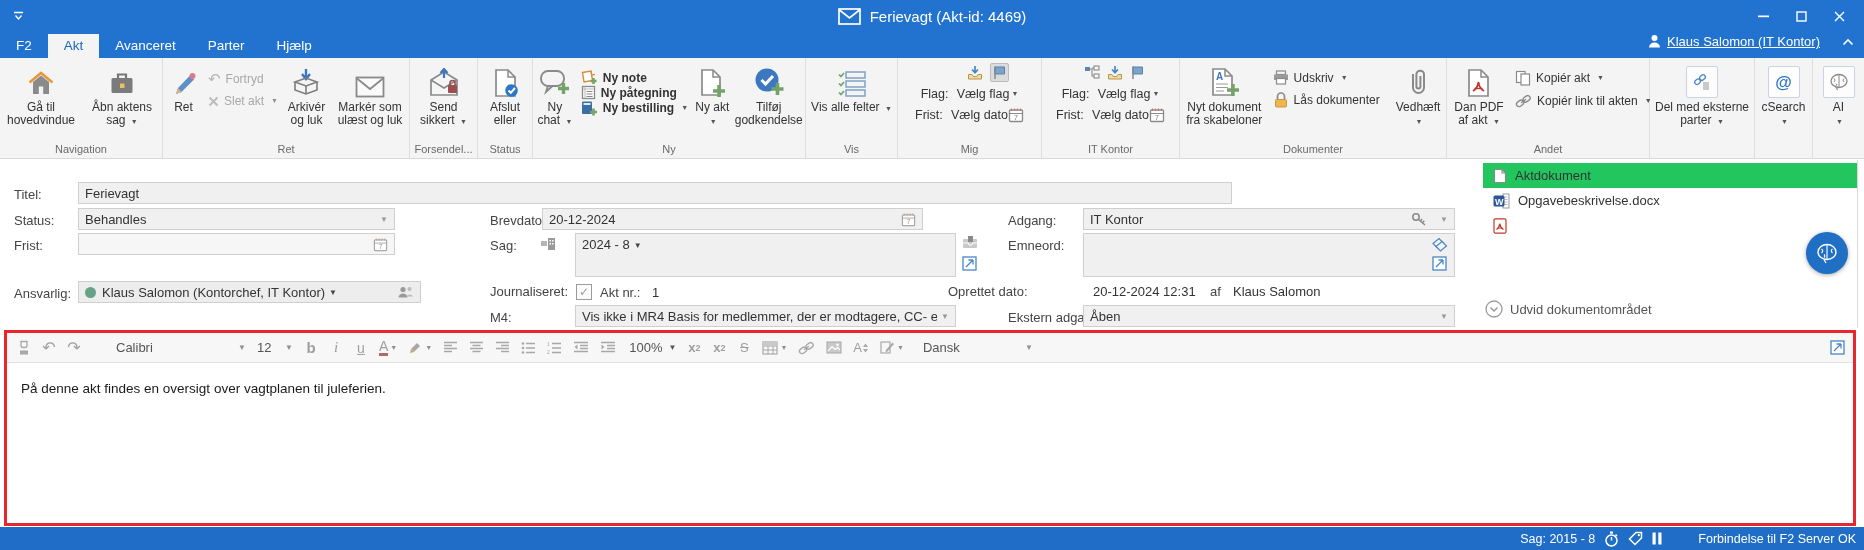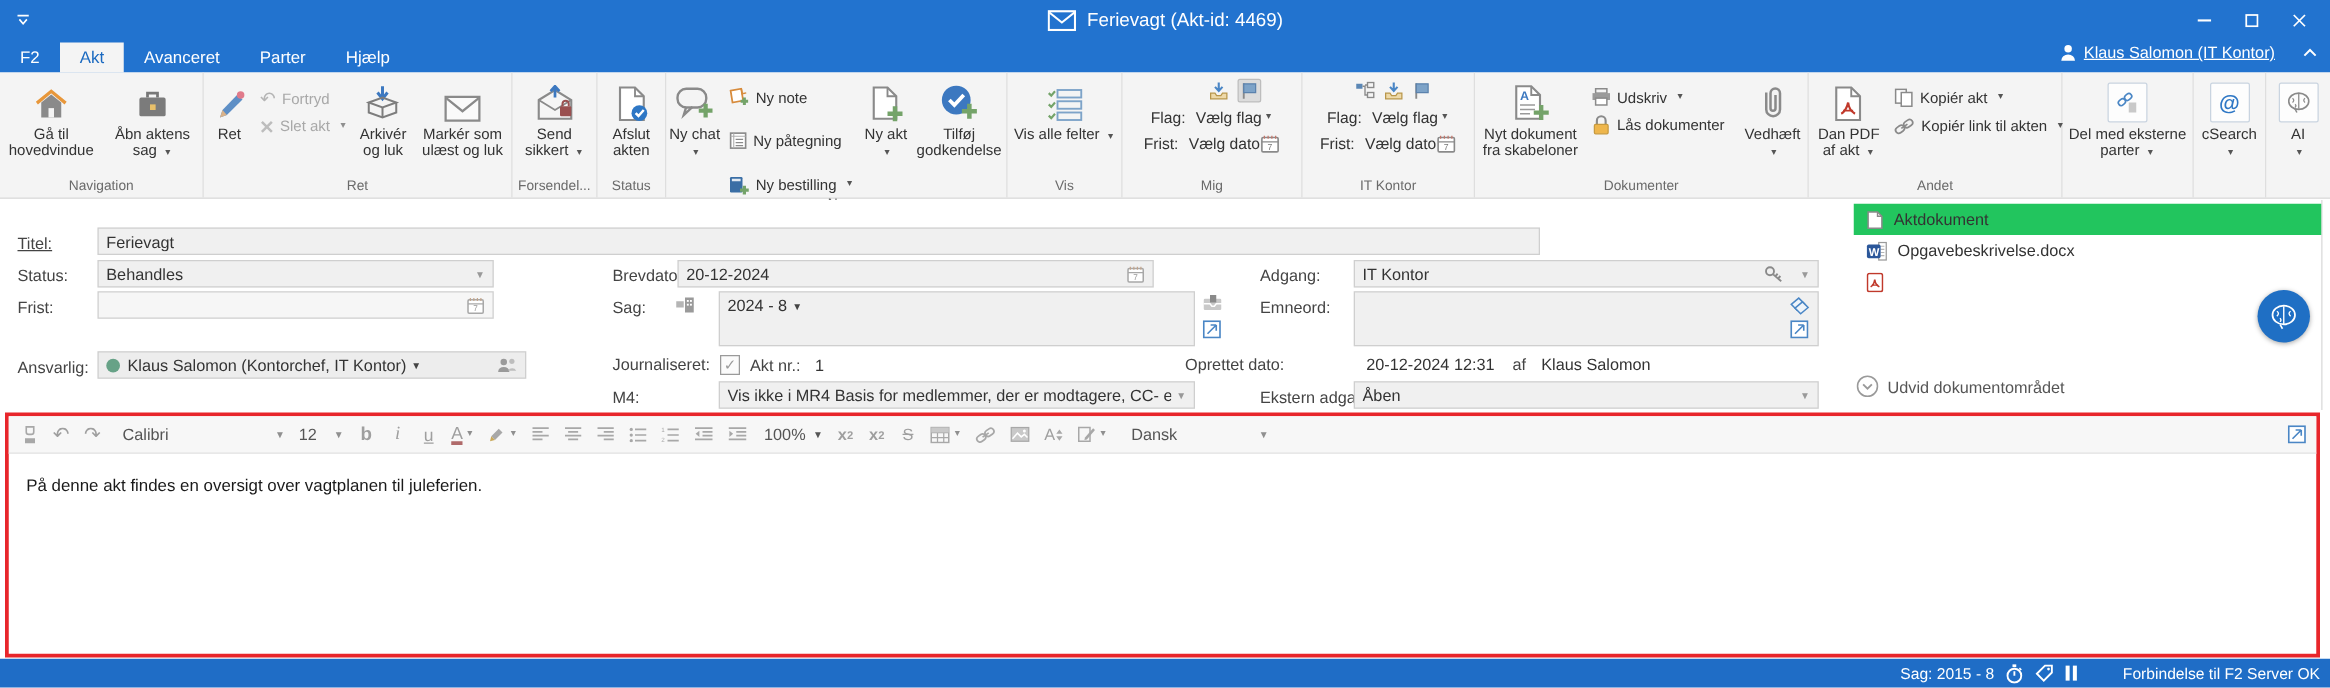--- a/index.html
+++ b/index.html
@@ -14,21 +14,21 @@
              justify-content:center;gap:9px;font-size:15px;}
   .winbtns{position:absolute;right:6px;top:0;height:32px;display:flex;align-items:center;}
   .winbtn{width:38px;height:32px;display:flex;align-items:center;justify-content:center;}
   .qaccess{margin-left:12px;}
   
   .tabrow{position:absolute;left:0;top:32px;width:100%;height:26px;background:#2273cf;
           display:flex;align-items:flex-end;color:#fff;font-size:13.5px;}
   .tab{padding:4px 16px 5px;cursor:default;}
   .tab.active{background:#f4f4f4;color:#1a69c0;}
   .userarea{position:absolute;right:10px;top:34px;display:flex;align-items:center;gap:22px;}
-  .userlink{display:flex;align-items:flex-end;gap:6px;color:#fff;font-size:13px;}
+  .userlink{display:flex;align-items:flex-start;gap:6px;color:#fff;font-size:13px;}
   .userlink .nm{text-decoration:underline;}
   
   .ribbon{position:absolute;left:0;top:58px;width:1864px;height:101px;background:#f4f4f4;
           border-bottom:1px solid #d9d9d9;display:flex;box-sizing:border-box;}
   .rgroup{display:flex;flex-direction:column;border-right:1px solid #dedede;box-sizing:border-box;flex:none;}
   .rgroup:last-child{border-right:none;}
   .rbody{flex:1;display:flex;align-items:flex-start;justify-content:center;padding-top:5px;}
   .rglabel{text-align:center;font-size:11px;color:#6a6a6a;padding:1px 2px 3px;white-space:nowrap;
            overflow:hidden;text-overflow:ellipsis;}
   .rbtn{display:flex;flex-direction:column;align-items:center;text-align:center;font-size:12px;
@@ -247,39 +247,39 @@
     <div class="rbody">
       <div class="rbtn" style="width:52px">
         <span class="icw">
           <svg width="29" height="30" viewBox="0 0 29 30">
               <path d="M5 2 H17 L24 9 V28 H5 Z" fill="#fff" stroke="#8a8a8a" stroke-width="1.7"></path>
               <path d="M17 2 V9 H24" fill="none" stroke="#8a8a8a" stroke-width="1.5"></path>
               <circle cx="20.5" cy="22.5" r="6.3" fill="#2e77c5"></circle>
               <path d="M17.5 22.5 L19.8 24.8 L24 20" fill="none" stroke="#fff" stroke-width="2"></path>
             </svg>
         </span>
-        <span>Afslut akten</span>
+        <span>Afslut eller</span>
       </div>
     </div>
     <div class="rglabel">Status</div>
   </div>
 
   <div class="rgroup" style="width:273px">
     <div class="rbody">
       <div class="rbtn" style="width:46px">
         <span class="icw">
           <svg width="32" height="30" viewBox="0 0 32 30">
               <rect x="2" y="3" width="23" height="15" rx="7" fill="none" stroke="#8a8a8a" stroke-width="1.9"></rect>
               <path d="M9 17.5 L7 24 L14 17.5" fill="none" stroke="#8a8a8a" stroke-width="1.9"></path>
               <path d="M24.5 15 v11 M19 20.5 h11" stroke="#74a369" stroke-width="3.4"></path>
             </svg>
         </span>
         <span><span>Ny chat</span> <span class="arrow">▼</span></span>
       </div>
-      <div class="rstack" style="width:112px;gap:20px;">
+      <div class="rstack" style="width:112px;gap:0;font-weight:bold;">
         <span class="rsmall">
           <span>
               <svg width="17" height="15" viewBox="0 0 17 15">
                 <path d="M1.5 2.5 L10 1 L11.5 10.5 L3 12 Z" fill="#fff" stroke="#d78b3c" stroke-width="1.4"></path>
                 <path d="M10 1 L10.8 5 L14 4.3" fill="none" stroke="#d78b3c" stroke-width="1.2"></path>
                 <path d="M12.5 8 v6 M9.5 11 h6" stroke="#74a369" stroke-width="2.4"></path>
               </svg>
             </span>
           <span>Ny note</span>
         </span>
@@ -564,21 +564,21 @@
         </span>
         <span><span>AI</span><br><span class="arrow">▼</span></span>
       </div>
     </div>
     <div class="rglabel"></div>
   </div>
 </div>
 
 <div>
 
-  <span class="lbl" style="left:14px;top:187px;text-decoration:underline;">Titel:</span>
+  <span class="lbl" style="left:14px;top:187px;">Titel:</span>
   <div class="fld" style="left:78px;top:182px;width:1154px;">
     <span class="val">Ferievagt</span>
   </div>
 
   <span class="lbl" style="left:14px;top:213px;">Status:</span>
   <div class="fld" style="left:78px;top:208px;width:317px;">
     <span class="val">Behandles</span>
     <span class="dd">▼</span>
   </div>
 
@@ -759,21 +759,21 @@
 <div class="editor">
   <div class="etoolbar">
     <span class="tbtn">
         <svg width="14" height="16" viewBox="0 0 14 16">
           <path d="M4 1.5 h6 v4 a2 2 0 0 1 -2 2 h-2 a2 2 0 0 1 -2 -2 z" fill="none" stroke="#a8a8a8" stroke-width="1.3"></path>
           <path d="M6 7.5 v3 M3 10.5 h8 v4 h-8 z" fill="#a8a8a8"></path>
         </svg>
       </span>
     <span class="tbtn" style="font-size:16px;">↶</span>
     <span class="tbtn" style="font-size:16px;">↷</span>
-    <span class="tsel" style="width:130px;margin-left:6px;">
+    <span class="tsel" style="width:130px;margin-left:24px;">
       <span style="flex:1">Calibri</span>
       <span class="dd">▼</span>
     </span>
     <span class="tsel" style="width:36px;">
       <span style="flex:1">12</span>
       <span class="dd">▼</span>
     </span>
     <span class="tbtn bold-g">b</span>
     <span class="tbtn ital-g">i</span>
     <span class="tbtn und-g">u</span>

